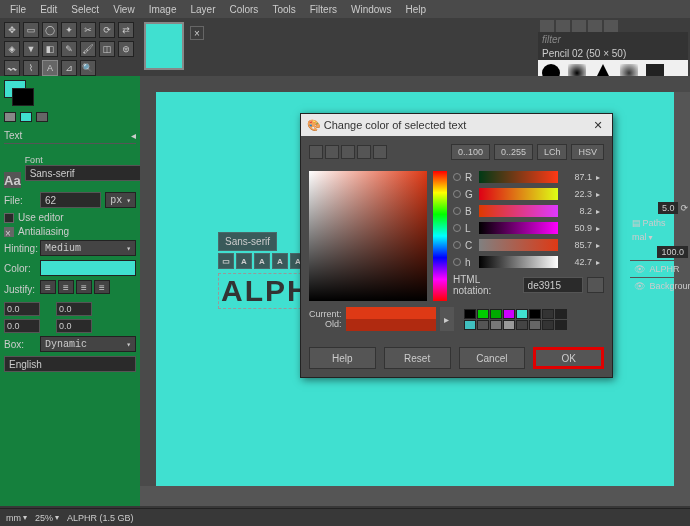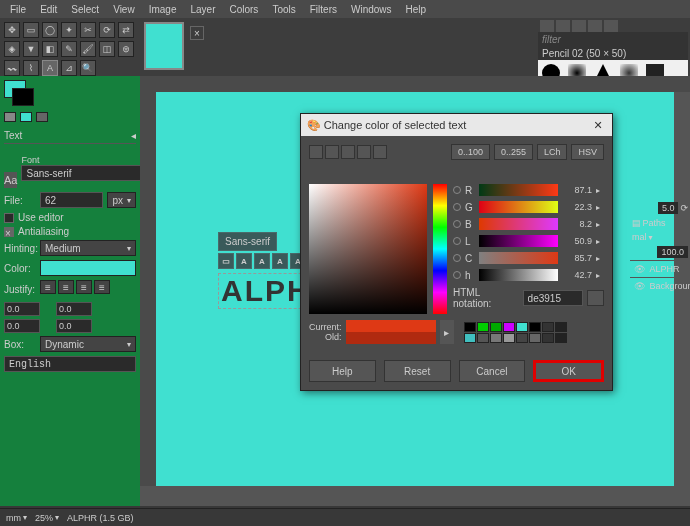--- a/index.html
+++ b/index.html
@@ -22,26 +22,26 @@
 .brush-preview { height: 110px; background: #f0f0f0; display: flex; flex-wrap: wrap; padding: 4px; gap: 8px; }
 .brush-sample { width: 18px; height: 18px; }
 .main-row { display: flex; height: 430px; }
 .left-panel { width: 140px; background: #15803d; padding: 4px; }
 .swatch-row { display: flex; gap: 4px; margin-bottom: 6px; }
 .swatch { width: 22px; height: 18px; border: 1px solid #222; }
 .swatch.cyan { background: #40e0d0; }
 .swatch.black { background: #000; }
 .swatch.mini { width: 12px; height: 10px; }
 .panel-hdr { display: flex; align-items: center; gap: 4px; border-bottom: 1px solid #555; padding: 2px 0; margin-bottom: 4px; }
-.aa-box { width: 18px; height: 16px; background: #555; display: flex; align-items: center; justify-content: center; font-weight: normal; font-size: 11px; margin-top: 24px; }
+.aa-box { width: 18px; height: 16px; background: #555; display: flex; align-items: center; justify-content: center; font-weight: bold; font-size: 13px; margin-top: 24px; }
 .field-row { display: flex; align-items: center; gap: 4px; margin-bottom: 4px; }
 .field-label { width: 32px; }
 .field-input { flex: 1; height: 16px; background: #2a2a2a; border: 1px solid #555; color: #ccc; padding: 0 4px; font-size: 10px; }
 .field-small { width: 40px; }
-.dropdown { height: 16px; background: #444; border: 1px solid #222; display: flex; align-items: center; padding: 0 4px; gap: 4px; }
+.dropdown { height: 16px; background: #444; border: 1px solid #222; display: flex; align-items: center; padding: 0 4px; gap: 4px; font-family: Liberation Mono, monospace; }
 .chev { font-size: 8px; }
 .chk-row { display: flex; align-items: center; gap: 4px; margin-bottom: 3px; }
 .chk { width: 10px; height: 10px; border: 1px solid #666; background: #2a2a2a; }
 .chk.on { background: #666; }
 .color-bar { height: 16px; background: #40e0d0; flex: 1; border: 1px solid #222; }
 .justify-row { display: flex; gap: 2px; margin-bottom: 4px; }
 .j-btn { width: 16px; height: 14px; background: #444; border: 1px solid #222; display: flex; align-items: center; justify-content: center; }
 .spin-row { display: flex; gap: 16px; margin-bottom: 3px; }
 .spin { width: 36px; height: 14px; background: #2a2a2a; border: 1px solid #555; display: flex; align-items: center; padding: 0 2px; font-size: 9px; }
 .canvas-area { flex: 1; position: relative; background: #555; }
@@ -52,21 +52,21 @@
 .font-chip { background: #3a5a5a; padding: 3px 6px; border: 1px solid #4a6a6a; display: inline-block; }
 .txt-toolbar { display: flex; gap: 2px; margin-top: 2px; }
 .txt-btn { width: 16px; height: 16px; background: #3a5a5a; border: 1px solid #4a6a6a; display: flex; align-items: center; justify-content: center; font-size: 8px; font-weight: bold; }
 .alphr { font-size: 30px; font-weight: bold; color: #333; letter-spacing: 2px; border: 1px dashed #999; padding: 0 2px; display: inline-block; margin-top: 4px; }
 .statusbar { position: absolute; bottom: 0; left: 0; right: 0; height: 18px; background: #383838; display: flex; align-items: center; gap: 8px; padding: 0 6px; border-top: 1px solid #222; font-size: 9px; }
 .stat-seg { display: flex; align-items: center; gap: 2px; }
 .dialog { position: absolute; left: 300px; top: 113px; width: 313px; background: #4a4a4a; border: 1px solid #222; box-shadow: 2px 2px 8px rgba(0,0,0,0.5); }
 .dlg-title { height: 22px; background: #e8e8e8; color: #333; display: flex; align-items: center; padding: 0 6px; font-size: 11px; }
 .dlg-close { margin-left: auto; width: 16px; height: 16px; display: flex; align-items: center; justify-content: center; cursor: pointer; }
 .dlg-body { padding: 8px; }
-.dlg-top-row { display: flex; gap: 6px; margin-bottom: 24px; align-items: center; }
+.dlg-top-row { display: flex; gap: 6px; margin-bottom: 11px; align-items: center; }
 .dlg-icons { display: flex; gap: 2px; }
 .d-icon { width: 14px; height: 14px; background: #555; border: 1px solid #333; }
 .scale-btns { display: flex; gap: 4px; margin-left: auto; }
 .scale-btn { padding: 2px 6px; background: #555; border: 1px solid #333; font-size: 9px; }
 .picker-row { display: flex; gap: 6px; }
 .sat-box { width: 118px; height: 130px; background: linear-gradient(to bottom, rgba(0,0,0,0), #000), linear-gradient(to right, #fff, #de3915); position: relative; }
 .hue-strip { width: 14px; height: 130px; background: linear-gradient(to bottom, red, yellow, lime, cyan, blue, magenta, red); }
 .sliders { flex: 1; }
 .slider-row { display: flex; align-items: center; gap: 4px; margin-bottom: 5px; }
 .slider-radio { width: 8px; height: 8px; border-radius: 50%; border: 1px solid #888; }
@@ -247,21 +247,21 @@
       <div class="spin">0.0</div>
       <div class="spin">0.0</div>
     </div>
     <div class="field-row">
       <span class="field-label">Box:</span>
       <div class="dropdown" style="flex:1">
           <span>Dynamic</span>
           <span class="chev" style="margin-left:auto">▾</span>
         </div>
     </div>
-    <input class="field-input" style="width: 100%; font-family: Liberation Mono, monospace;" value="English">
+    <input class="field-input" style="width: 100%;" value="English">
   </div>
 
   <div class="canvas-area">
     <div class="rulers-h"></div>
     <div class="rulers-v"></div>
     <div class="canvas">
       <div class="text-editor">
         <div class="font-chip">Sans-serif</div>
         <div class="txt-toolbar">
           <div class="txt-btn">▭</div>

